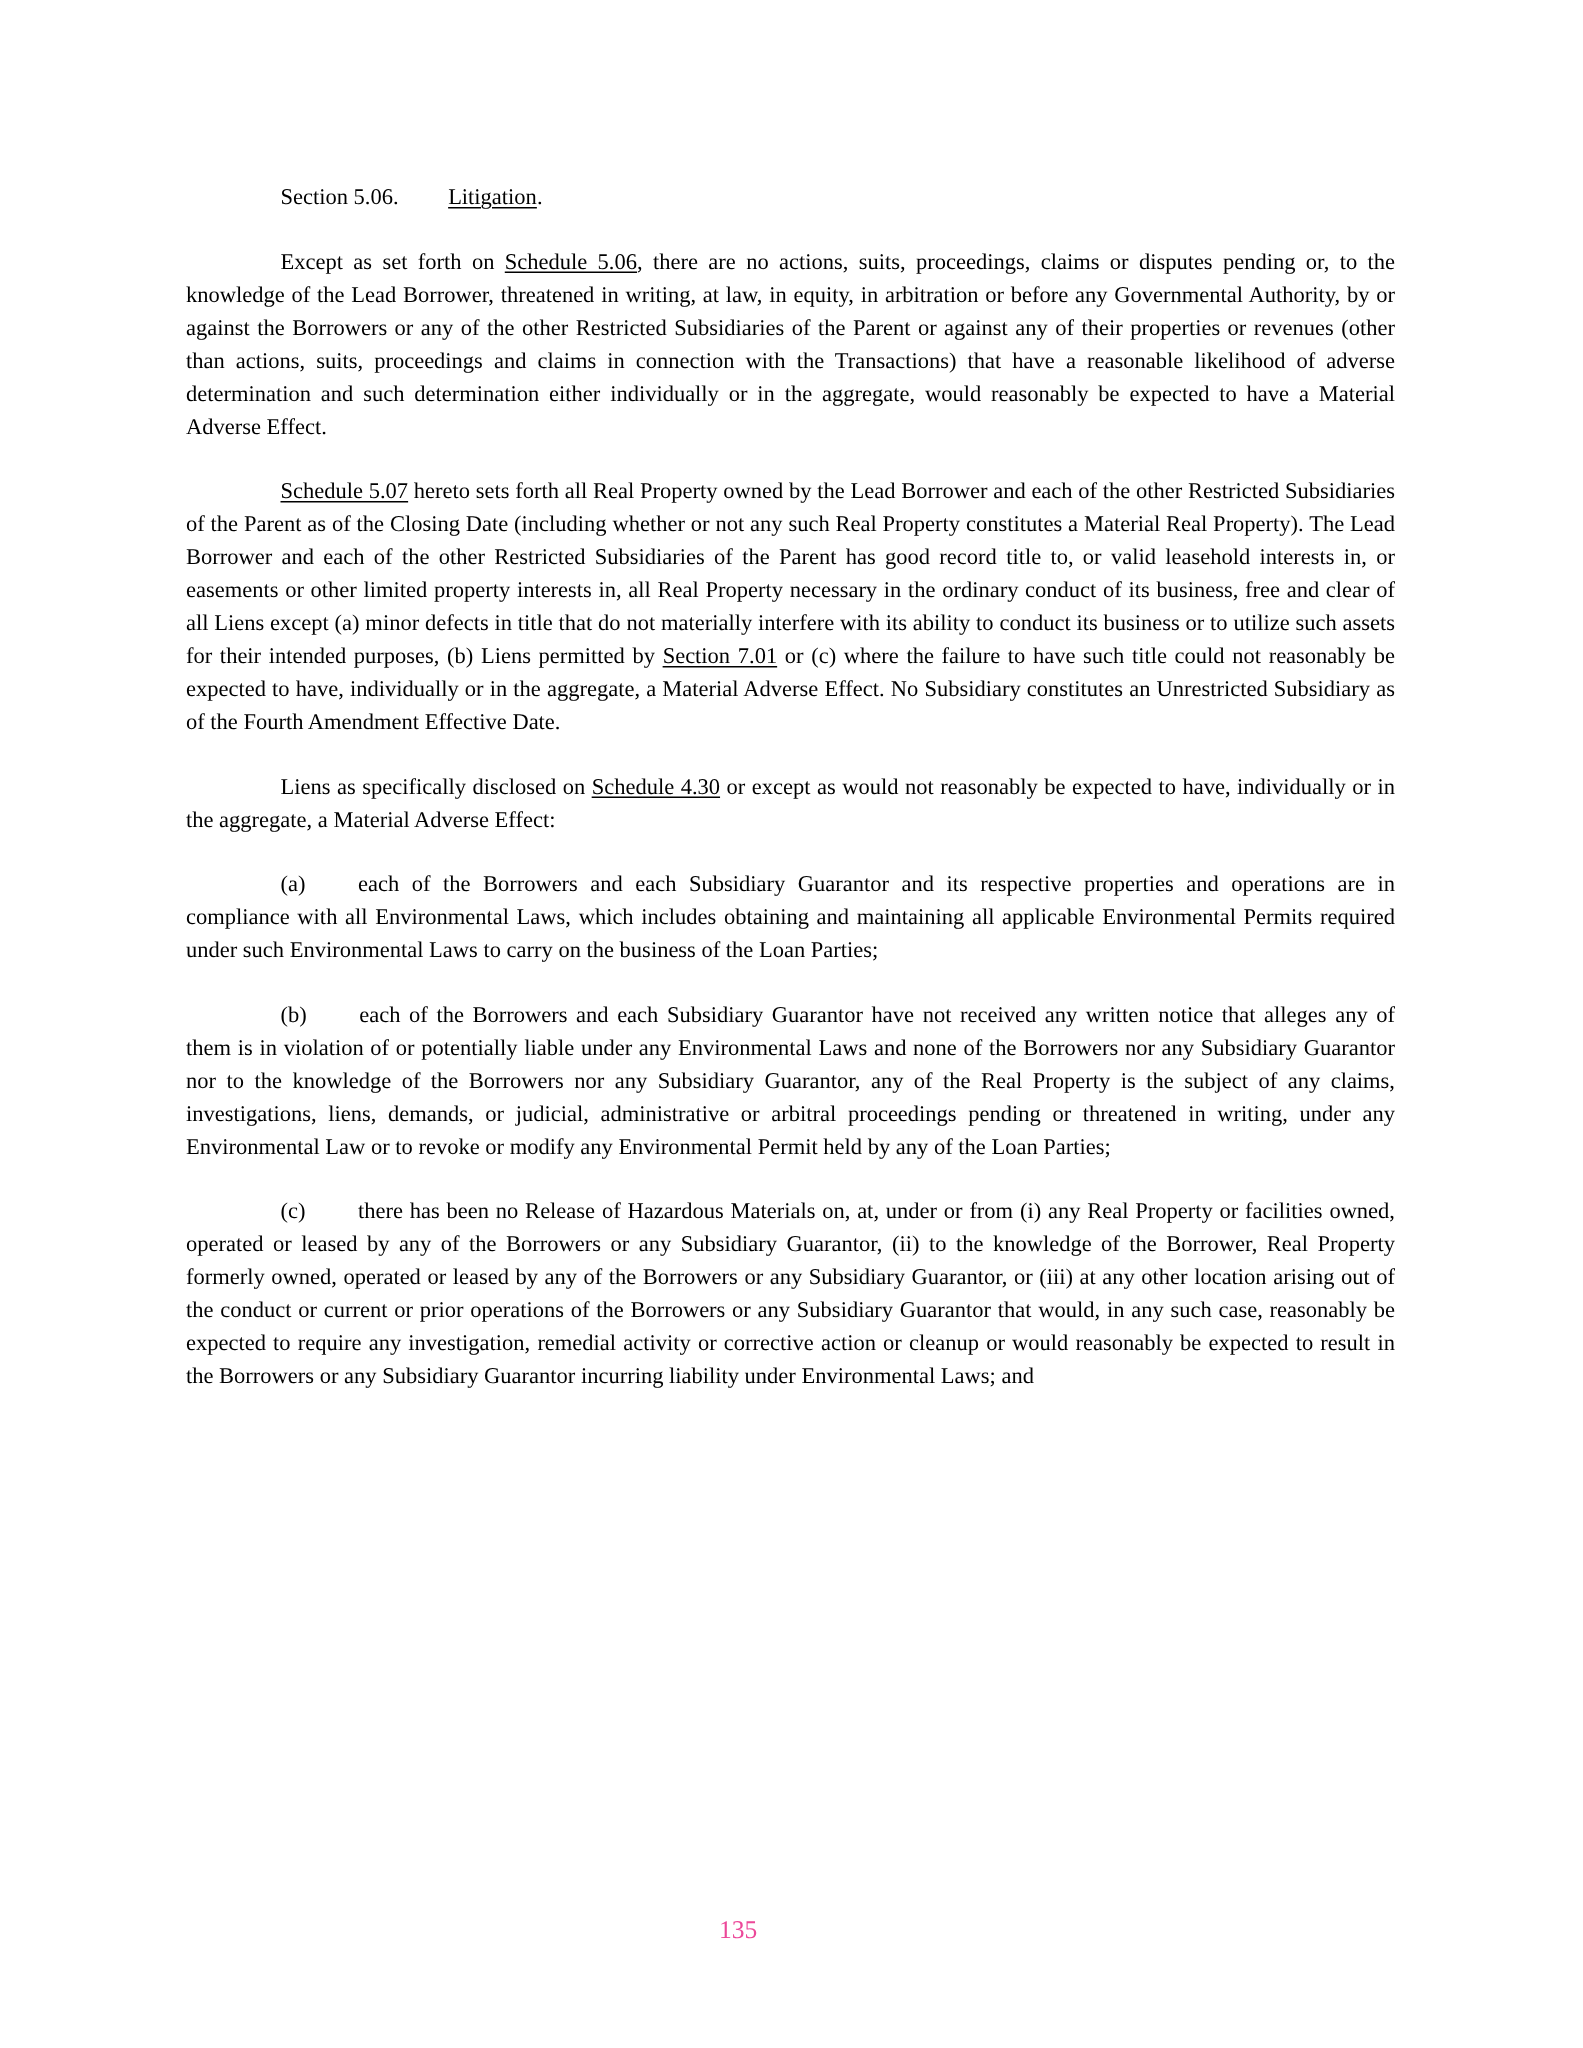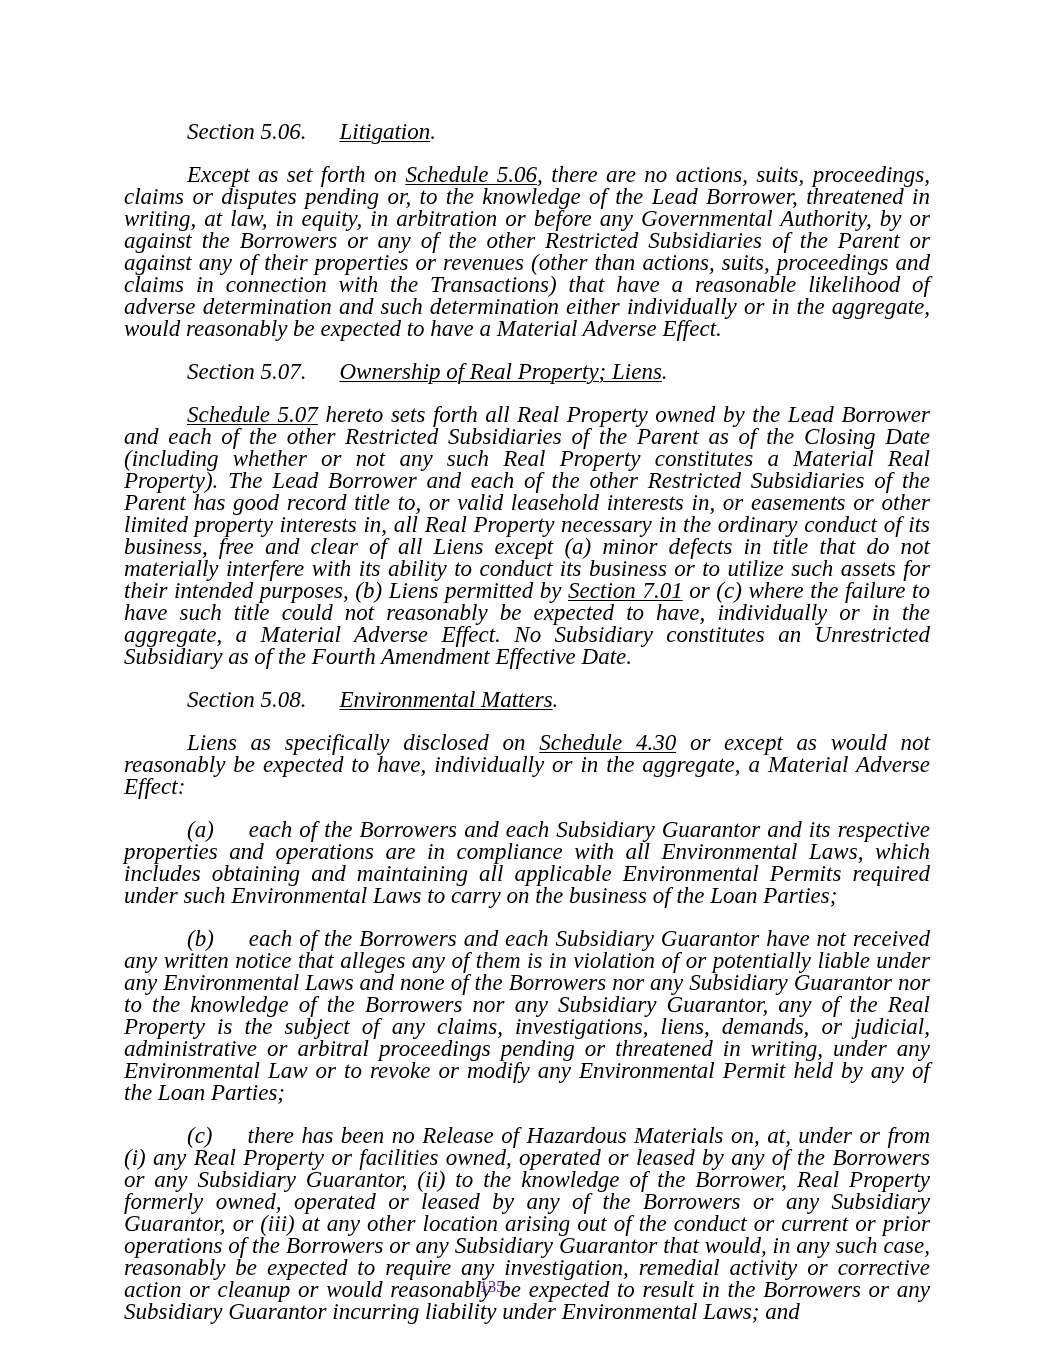--- a/index.html
+++ b/index.html
@@ -14,23 +14,22 @@
     background: #ffffff;
     color: #000000;
     font-family: "Liberation Serif", "DejaVu Serif", serif;
     overflow: hidden;
   }
   .doc-body {
     position: absolute;
     left: 124px;
     top: 121px;
     width: 806px;
-    font-size: 23px;
+    font-size: 15px;
     line-height: 22px;
-    font-style: italic;
   }
   .doc-body p {
     margin: 0 0 21px 0;
     text-indent: 63px;
   }
   .doc-body p.heading {
     text-align: left;
   }
   .doc-body p.para {
     text-align: justify;
@@ -46,32 +45,30 @@
   }
   .page-number {
     position: absolute;
     left: 0;
     width: 984px;
     top: 1276px;
     text-align: center;
     font-size: 17px;
     line-height: 22px;
     font-family: "Liberation Serif", "DejaVu Serif", serif;
-    color: #6d28d9;
+    color: #ec4899;
   }
 </style>
 </head>
 <body>
 
 <div class="page">
   <div class="doc-body">
       <p class="heading"><span>Section 5.06.</span><span class="tab" style="width: 33px;"></span><span class="uline">Litigation</span><span>.</span></p>
       <p class="para"><span>Except as set forth on </span><span class="uline">Schedule 5.06</span><span>, there are no actions, suits, proceedings, claims or disputes pending or, to the knowledge of the Lead Borrower, threatened in writing, at law, in equity, in arbitration or before any Governmental Authority, by or against the Borrowers or any of the other Restricted Subsidiaries of the Parent or against any of their properties or revenues (other than actions, suits, proceedings and claims in connection with the Transactions) that have a reasonable likelihood of adverse determination and such determination either individually or in the aggregate, would reasonably be expected to have a Material Adverse Effect.</span></p>
-      <p class="heading"><span>Section 5.07.</span><span class="tab" style="width: 33px;"></span><span class="uline">Ownership of Real Property; Liens</span><span>.</span></p>
       <p class="para"><span class="uline">Schedule 5.07</span><span> hereto sets forth all Real Property owned by the Lead Borrower and each of the other Restricted Subsidiaries of the Parent as of the Closing Date (including whether or not any such Real Property constitutes a Material Real Property).  The Lead Borrower and each of the other Restricted Subsidiaries of the Parent has good record title to, or valid leasehold interests in, or easements or other limited property interests in, all Real Property necessary in the ordinary conduct of its business, free and clear of all Liens except (a) minor defects in title that do not materially interfere with its ability to conduct its business or to utilize such assets for their intended purposes, (b) Liens permitted by </span><span class="uline">Section 7.01</span><span> or (c) where the failure to have such title could not reasonably be expected to have, individually or in the aggregate, a Material Adverse Effect.  No Subsidiary constitutes an Unrestricted Subsidiary as of the Fourth Amendment Effective Date.</span></p>
-      <p class="heading"><span>Section 5.08.</span><span class="tab" style="width: 33px;"></span><span class="uline">Environmental Matters</span><span>.</span></p>
       <p class="para"><span>Liens as specifically disclosed on </span><span class="uline">Schedule 4.30</span><span> or except as would not reasonably be expected to have, individually or in the aggregate, a Material Adverse Effect:</span></p>
       <p class="para"><span>(a)</span><span class="tab" style="width: 35px;"></span><span>each of the Borrowers and each Subsidiary Guarantor and its respective properties and operations are in compliance with all Environmental Laws, which includes obtaining and maintaining all applicable Environmental Permits required under such Environmental Laws to carry on the business of the Loan Parties;</span></p>
       <p class="para"><span>(b)</span><span class="tab" style="width: 35px;"></span><span>each of the Borrowers and each Subsidiary Guarantor have not received any written notice that alleges any of them is in violation of or potentially liable under any Environmental Laws and none of the Borrowers nor any Subsidiary Guarantor nor to the knowledge of the Borrowers nor any Subsidiary Guarantor, any of the Real Property is the subject of any claims, investigations, liens, demands, or judicial, administrative or arbitral proceedings pending or threatened in writing, under any Environmental Law or to revoke or modify any Environmental Permit held by any of the Loan Parties;</span></p>
       <p class="para"><span>(c)</span><span class="tab" style="width: 35px;"></span><span>there has been no Release of Hazardous Materials on, at, under or from (i) any Real Property or facilities owned, operated or leased by any of the Borrowers or any Subsidiary Guarantor, (ii) to the knowledge of the Borrower, Real Property formerly owned, operated or leased by any of the Borrowers or any Subsidiary Guarantor, or (iii) at any other location arising out of the conduct or current or prior operations of the Borrowers or any Subsidiary Guarantor that would, in any such case, reasonably be expected to require any investigation, remedial activity or corrective action or cleanup or would reasonably be expected to result in the Borrowers or any Subsidiary Guarantor incurring liability under Environmental Laws; and</span></p>
     </div>
   <div class="page-number">135</div>
 </div>
 
 </body></html>

